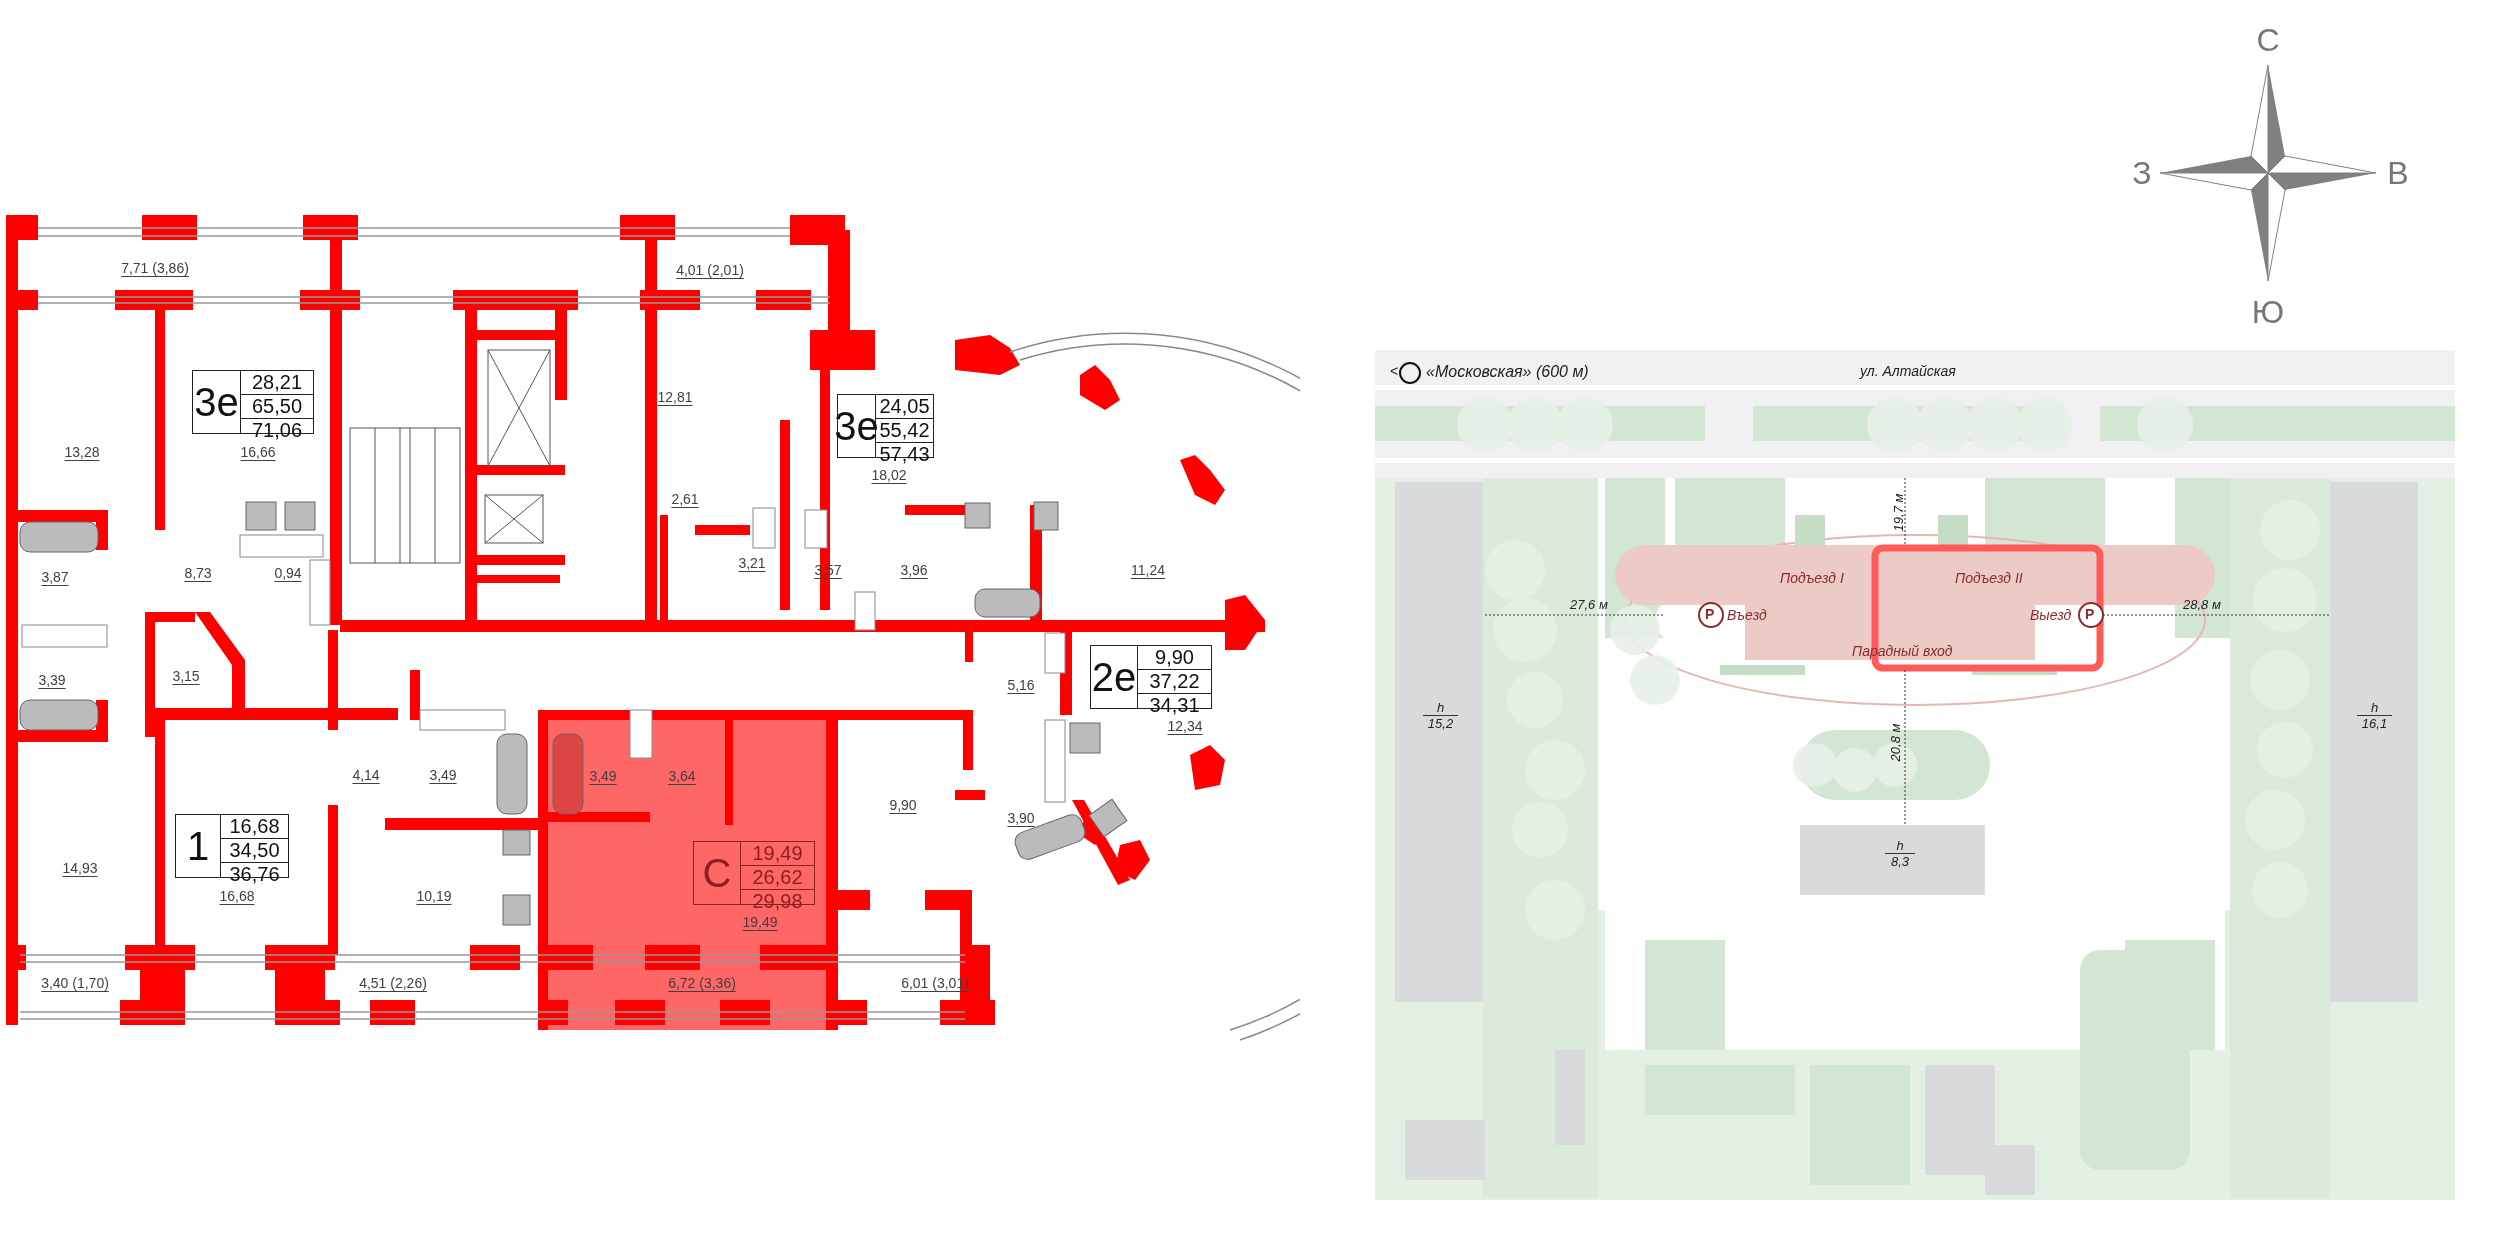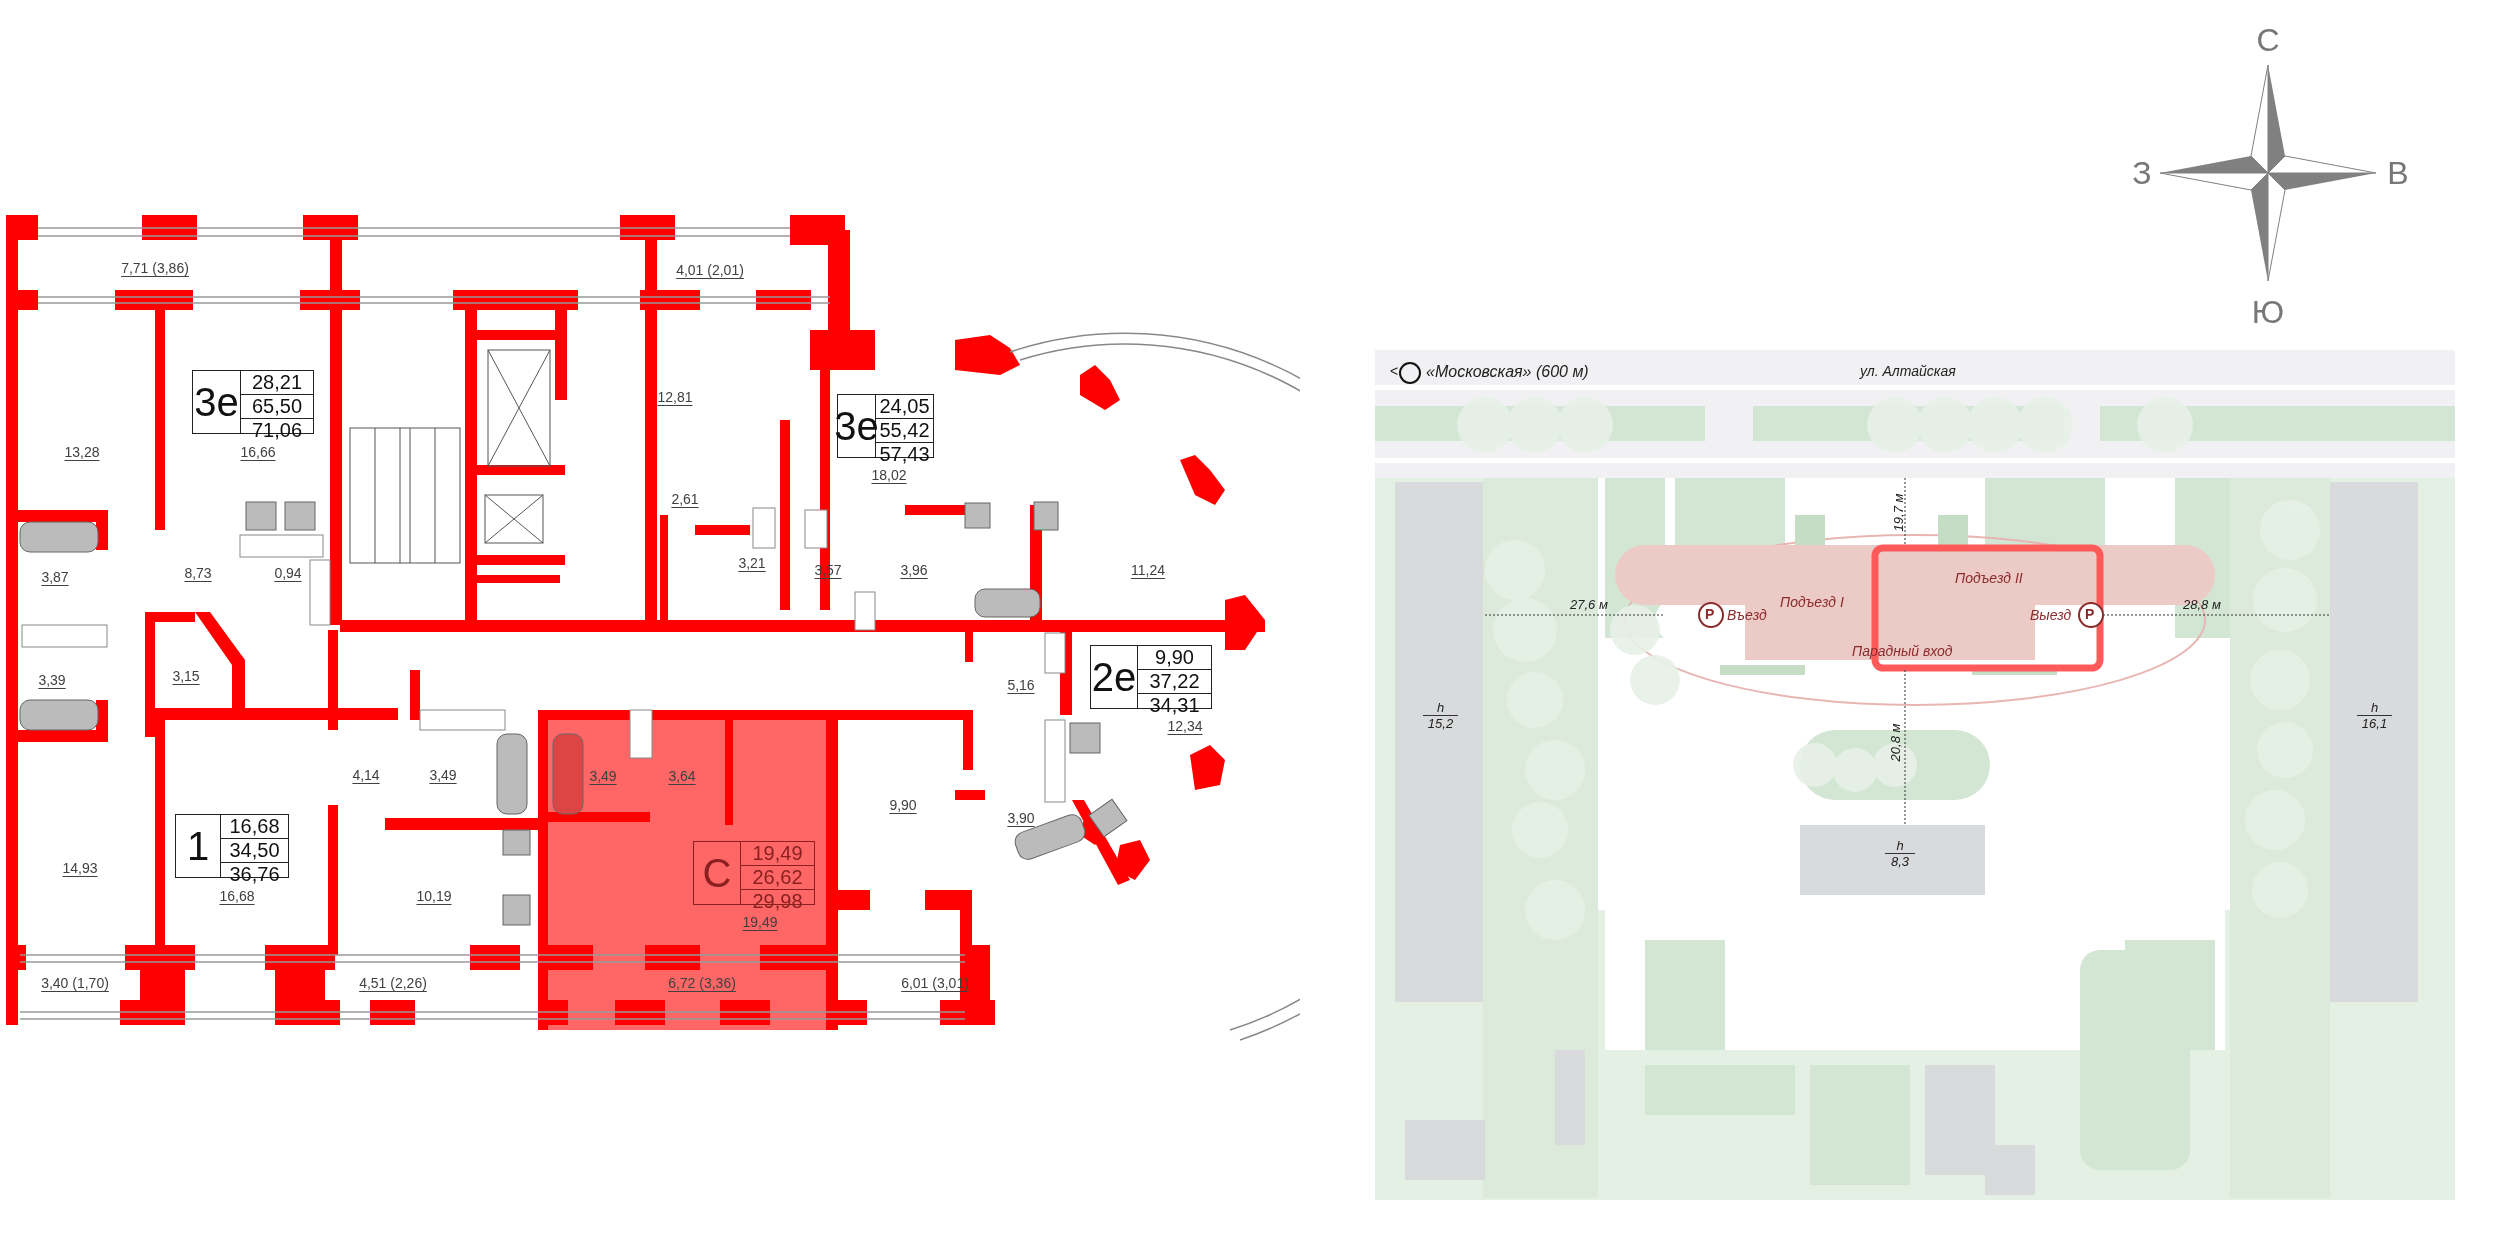--- a/index.html
+++ b/index.html
@@ -374,21 +374,21 @@
       <circle cx="336" cy="265" r="12"></circle>
       <circle cx="716" cy="265" r="12"></circle>
     </g>
 
     <circle cx="35" cy="23" r="10" fill="none" stroke="#111" stroke-width="2"></circle>
   </svg>
 
   <span class="map-txt" style="left:15px;top:13px;font-size:14px;color:#222;font-style:normal;">&lt;</span>
   <span class="map-txt" style="left:51px;top:13px;font-size:16px;color:#222;">«Московская» (600 м)</span>
   <span class="map-txt" style="left:485px;top:13px;font-size:14px;color:#222;">ул. Алтайская</span>
-  <span class="map-txt" style="left:405px;top:220px;font-size:14px;color:#8b2b2b;margin-top:24px;">Подъезд I</span>
+  <span class="map-txt" style="left:405px;top:220px;font-size:14px;color:#8b2b2b;">Подъезд I</span>
   <span class="map-txt" style="left:580px;top:220px;font-size:14px;color:#8b2b2b;">Подъезд II</span>
   <span class="map-txt" style="left:352px;top:257px;font-size:14px;color:#8b2b2b;">Въезд</span>
   <span class="map-txt" style="left:655px;top:257px;font-size:14px;color:#8b2b2b;">Выезд</span>
   <span class="map-txt" style="left:477px;top:293px;font-size:14px;color:#8b2b2b;">Парадный вход</span>
   <span class="map-txt" style="left:330px;top:256px;font-size:14px;color:#8b2b2b;font-style:normal;font-weight:bold;">P</span>
   <span class="map-txt" style="left:710px;top:256px;font-size:14px;color:#8b2b2b;font-style:normal;font-weight:bold;">P</span>
   <span class="map-txt" style="left:195px;top:247px;font-size:13px;color:#222;">27,6 м</span>
   <span class="map-txt" style="left:808px;top:247px;font-size:13px;color:#222;">28,8 м</span>
   <span class="map-txt" style="left:505px;top:155px;font-size:13px;color:#222;transform:rotate(-90deg);">19,7 м</span>
   <span class="map-txt" style="left:502px;top:385px;font-size:13px;color:#222;transform:rotate(-90deg);">20,8 м</span>

